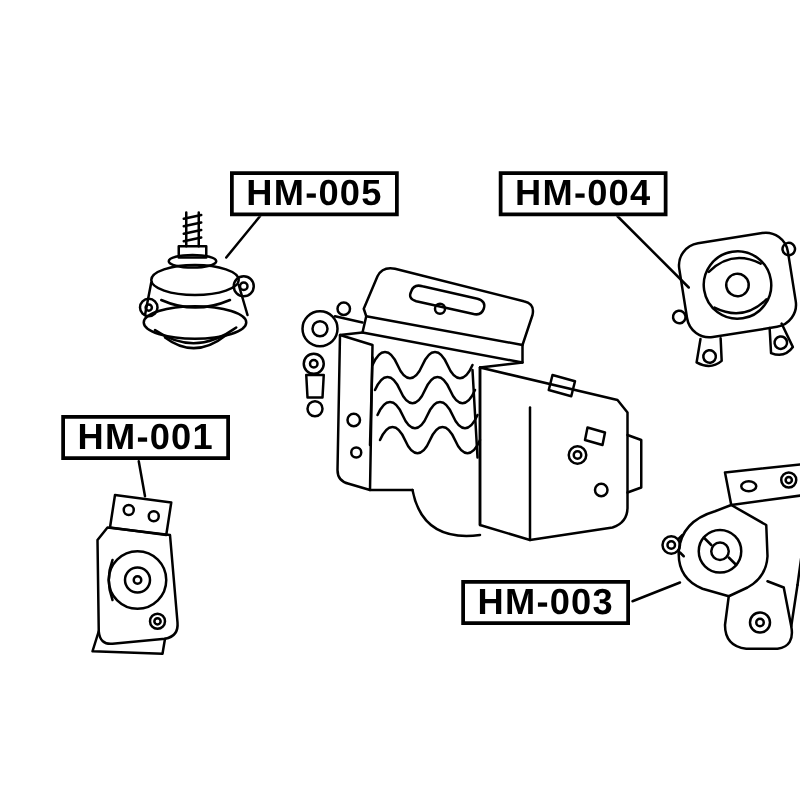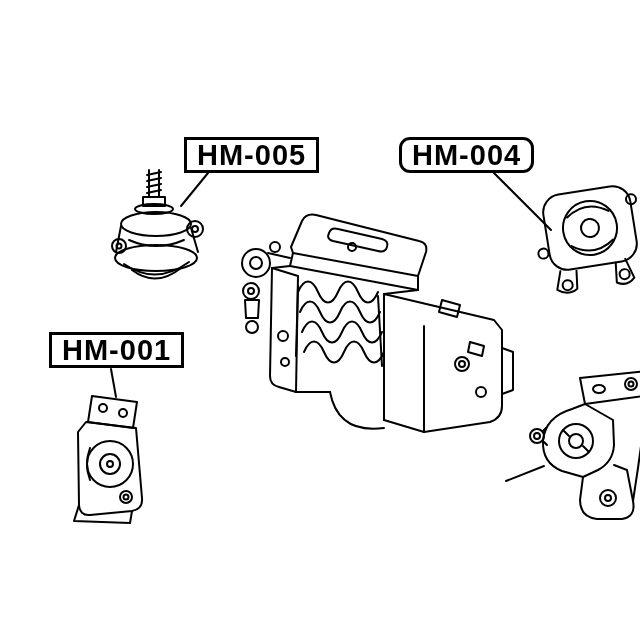--- a/index.html
+++ b/index.html
@@ -28,21 +28,21 @@
     background: var(--bg, #ffffff);
     color: var(--line, #000000);
     font-weight: bold;
     font-size: 29px;
     line-height: 30px;
     padding: 0 10px;
     letter-spacing: 1px;
     white-space: nowrap;
   }
   .label-hm005 { left: 152px; top: 137px; }
-  .label-hm004 { left: 367px; top: 137px; border-radius: 11px; }
+  .label-hm004 { left: 367px; top: 137px; }
   .label-hm007 { left: 17px;  top: 332px; }
   .label-hm003 { left: 337px; top: 464px; }
 </style>
 </head>
 <body>
 
 <div class="canvas" style="--line: #000000; --bg: #ffffff;">
 
   <svg class="art" width="640" height="640" viewBox="0 0 640 640" fill="none" stroke="currentColor" stroke-width="2" stroke-linecap="round" stroke-linejoin="round">
 
@@ -159,14 +159,15 @@
       <path d="M551,477 L548,500 Q548,517 565,519 L590,519 Q604,517 601,501 L595,470 L582,465"></path>
       <circle cx="576" cy="498" r="8"></circle>
       <circle cx="576" cy="498" r="3"></circle>
       <path d="M606,468 L601,501"></path>
     </g>
   </svg>
 
   <div class="part-label label-hm005">HM-005</div>
   <div class="part-label label-hm004">HM-004</div>
   <div class="part-label label-hm007">HM-001</div>
+  <div class="part-label label-hm003">HM-003</div>
 
 </div>
 
 </body></html>

